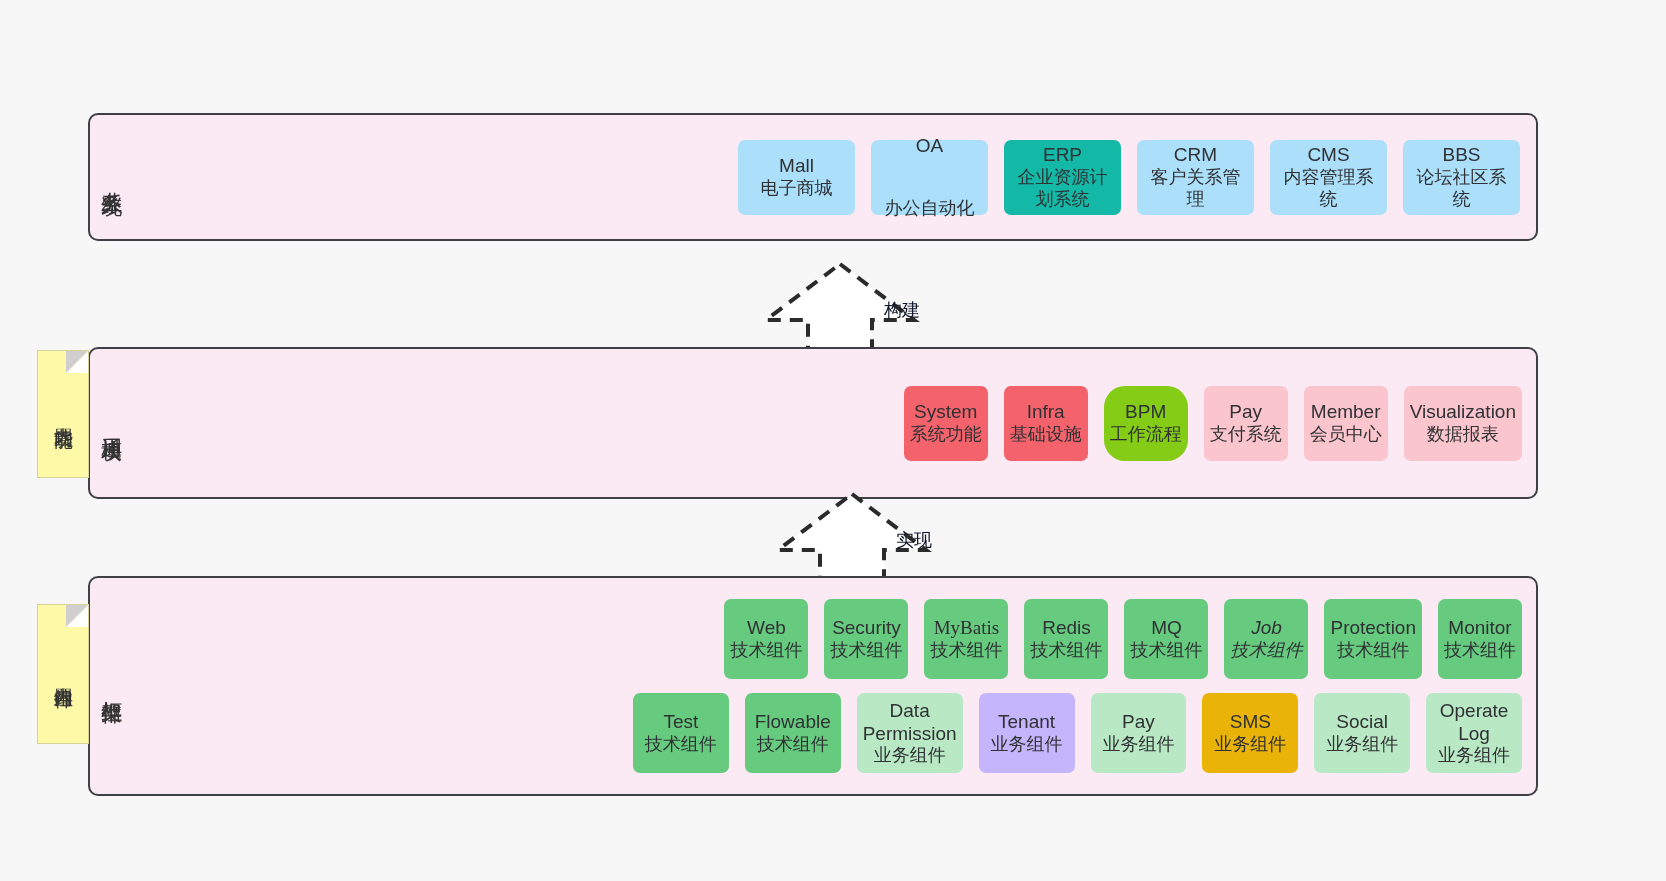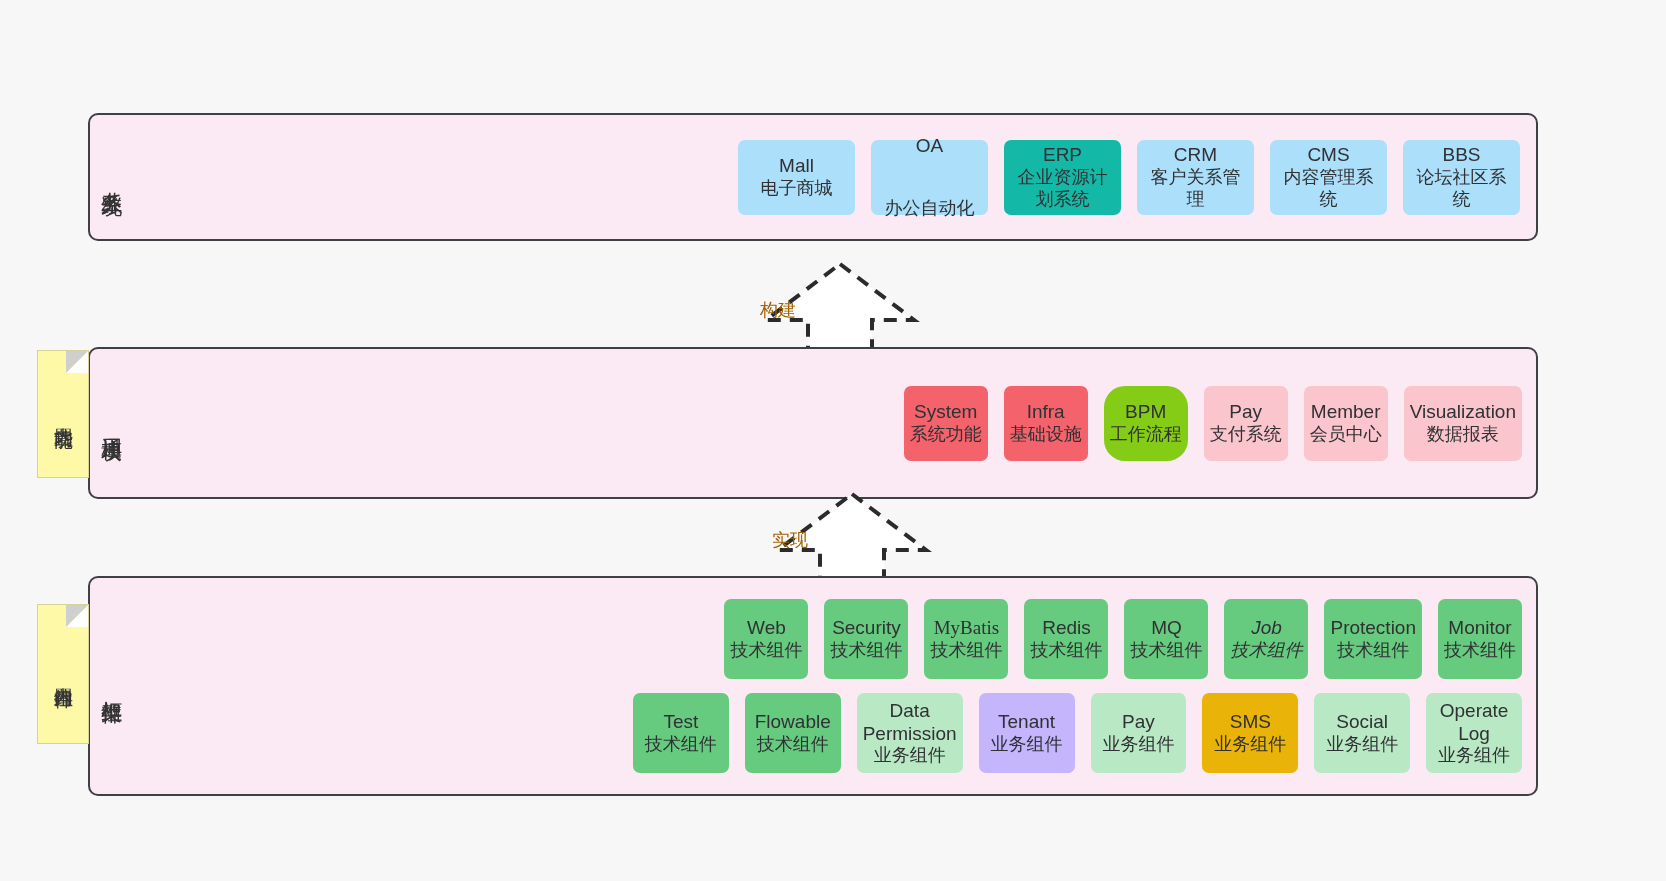--- a/index.html
+++ b/index.html
@@ -128,23 +128,23 @@
   .arrow {
     position: absolute;
     width: 160px;
     height: 96px;
   }
   .arrow svg { display: block; width: 100%; height: 100%; }
   .arrow .arrow-text {
     position: absolute;
     left: 0; right: 0;
     top: 40px;
-    text-align: left;
+    text-align: right;
     font-size: 18px;
-    color: #a16207;
+    color: #0f172a;
     user-select: none;
   }
   #arrow-build   { left: 760px; top: 258px; }
   #arrow-impl    { left: 772px; top: 488px; }
 </style>
 </head>
 <body style="background: rgb(247, 247, 247);">
 
 <div class="canvas">
 

